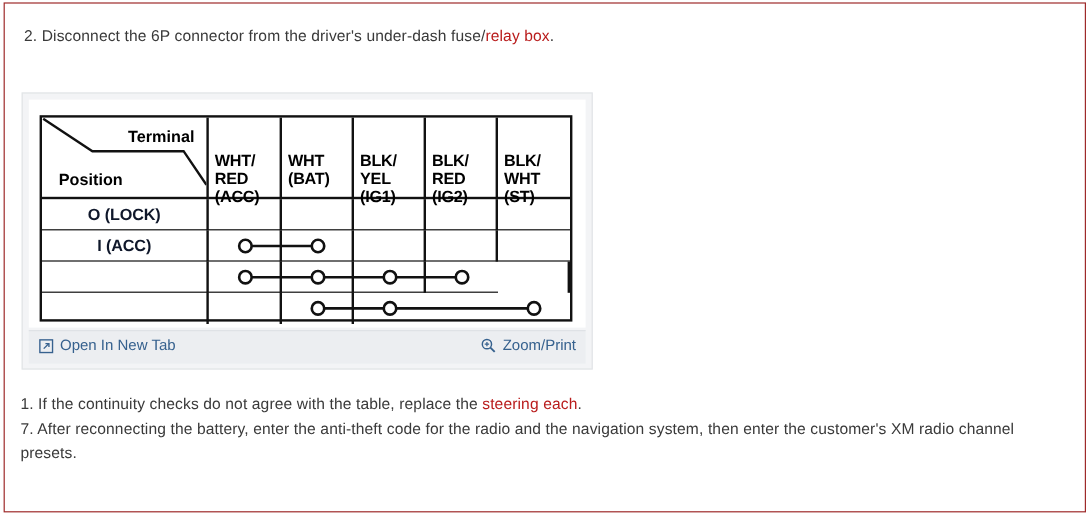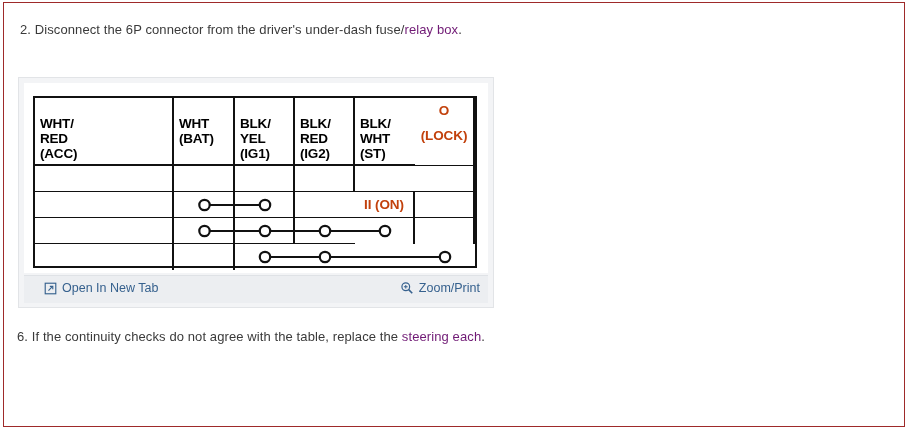--- a/index.html
+++ b/index.html
@@ -21,21 +21,21 @@
   }
 
   
   .step {
     color: #3a3a3a;
     font-size: 13px;
     line-height: 19px;
     letter-spacing: 0.1px;
   }
   .step a, .inline-link {
-    color: #701a75;
+    color: #b91c1c;
     text-decoration: none;
     text-align: center;
   }
   #step4 {
     position: absolute;
     left: 16px; top: 17px;
     width: 860px;
   }
   .steps-after {
     position: absolute;
@@ -87,28 +87,28 @@
   }
   .ct-cell.last-col { border-right: none; }
   .ct-cell.head { border-bottom: 2px solid #111111; }
   .ct-cell.last-row { border-bottom: none; }
 
   .colhead {
     font-weight: bold;
     font-size: 13.5px;
     line-height: 15px;
     color: #000;
-    padding: 18px 0 0 5px;
+    padding: 28px 0 0 5px;
     letter-spacing: -0.2px;
     font-family: "Liberation Sans", sans-serif;
   }
   .rowlabel {
     font-weight: bold;
     font-size: 13.5px;
-    color: #c2410c;
+    color: #0f172a;
     text-align: center;
     line-height: 25px;
     letter-spacing: -0.1px;
   }
 
   
   .corner { overflow: hidden; }
   .corner svg { position: absolute; left: 0; top: 0; }
   .corner-terminal {
     position: absolute;
@@ -145,39 +145,46 @@
   .fig-btn {
     position: absolute;
     top: 5px;
     color: #36618e;
     font-size: 12.5px;
     display: flex;
     align-items: center;
     gap: 5px;
     cursor: pointer;
   }
-  .fig-btn-left { left: 8px; margin-left: 12px; }
+  .fig-btn-left { left: 8px; }
   .fig-btn-right { right: 8px; justify-content: center; }
   .fig-btn svg { display: block; }
 </style>
 </head>
 <body>
 
 <div class="page-frame">
 
   <div class="step" id="step4">
     <span>2. Disconnect the 6P connector from the driver's under-dash fuse/</span><a href="#" class="inline-link">relay box</a><span>.</span>
   </div>
 
   <div class="figure-box">
     <div class="figure-canvas">
 
       <div class="cont-table">
         <div class="ct-grid">
 
+          <div class="ct-cell head corner">
+            <svg width="139" height="68" viewBox="0 0 139 68">
+              <polyline points="1,1 42,28 118,28 137,56" fill="none" stroke="#111111" stroke-width="2"></polyline>
+            </svg>
+            <span class="corner-terminal">Terminal</span>
+            <span class="corner-position">Position</span>
+          </div>
 
           <div class="ct-cell head colhead">
             <div>WHT/</div>
             <div>RED</div>
             <div>(ACC)</div>
           </div>
 
           <div class="ct-cell head colhead">
             <div></div>
             <div>WHT</div>
@@ -202,27 +209,27 @@
             <div>(ST)</div>
           </div>
 
           <div class="ct-cell rowlabel">O (LOCK)</div>
           <div class="ct-cell"></div>
           <div class="ct-cell"></div>
           <div class="ct-cell"></div>
           <div class="ct-cell"></div>
           <div class="ct-cell last-col"></div>
 
+          <div class="ct-cell rowlabel">I (ACC)</div>
           <div class="ct-cell"></div>
           <div class="ct-cell"></div>
           <div class="ct-cell"></div>
           <div class="ct-cell"></div>
           <div class="ct-cell last-col"></div>
 
-          <div class="ct-cell rowlabel">II (ON)</div>
           <div class="ct-cell"></div>
           <div class="ct-cell"></div>
           <div class="ct-cell"></div>
           <div class="ct-cell"></div>
           <div class="ct-cell last-col"></div>
 
           <div class="ct-cell last-row"></div>
           <div class="ct-cell last-row"></div>
           <div class="ct-cell last-row"></div>
           <div class="ct-cell last-row"></div>
@@ -262,17 +269,18 @@
           <path d="M9.9 9.9 L14 14" stroke="#36618e" stroke-width="1.8" fill="none"></path>
           <path d="M4.5 6.6 L8.7 6.6 M6.6 4.5 L6.6 8.7" stroke="#36618e" stroke-width="1.2"></path>
         </svg>
         <span>Zoom/Print</span>
       </div>
     </div>
   </div>
 
   <div class="steps-after">
     <div class="step">
-      <span>6. If the continuity checks do not agree with the table, replace the </span><a href="#" class="inline-link">steering each</a><span>.</span>
+      <span>1. If the continuity checks do not agree with the table, replace the </span><a href="#" class="inline-link">steering each</a><span>.</span>
     </div>
+    <div class="step" id="step7">7. After reconnecting the battery, enter the anti-theft code for the radio and the navigation system, then enter the customer's XM radio channel presets.</div>
   </div>
 
 </div>
 
 </body></html>

